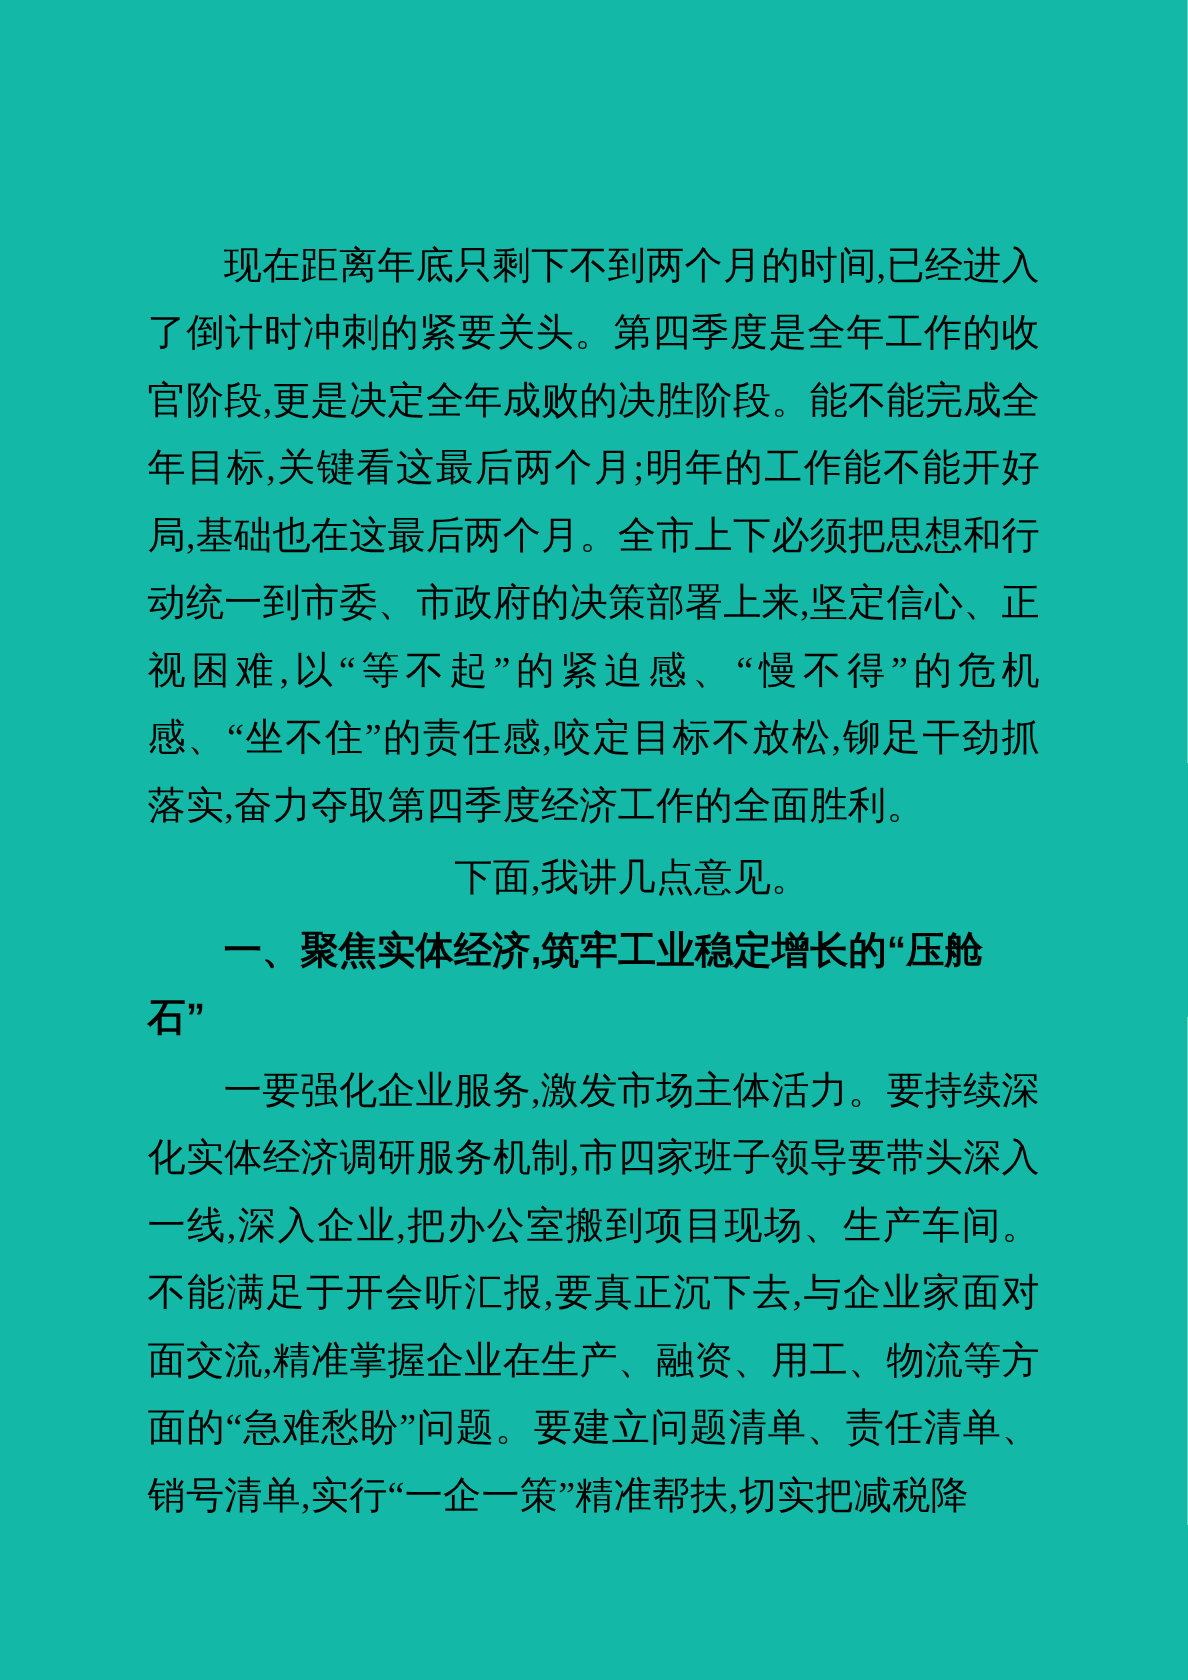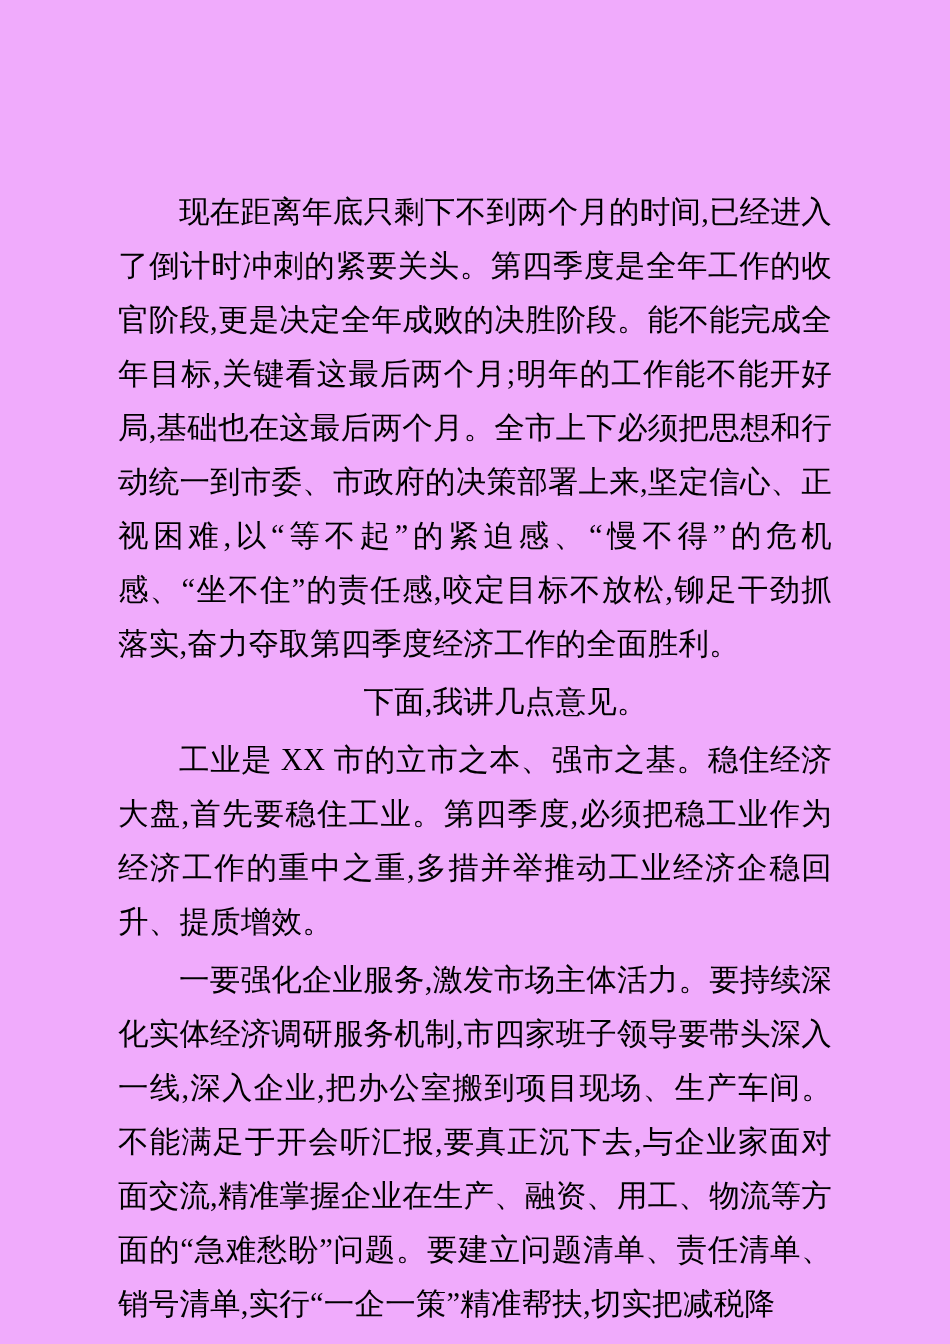--- a/index.html
+++ b/index.html
@@ -12,21 +12,21 @@
     height: 1344px;
     font-family: "Liberation Serif", "DejaVu Serif", serif;
     color: #000000;
     overflow: hidden;
   }
   .page {
     box-sizing: border-box;
     width: 950px;
     height: 1344px;
     padding: 185px 118px 0 118px;
-    background: #f0abfc;
+    background: #14b8a6;
   }
   .doc-body {
     width: 714px;
   }
   p.para {
     margin: 0 0 4px 0;
     font-size: 30.5px;
     line-height: 54px;
     text-align: justify;
     text-justify: inter-ideograph;
@@ -52,19 +52,19 @@
 </head>
 <body>
 
 <div class="page">
   <div class="doc-body">
 
     <p class="para indent">现在距离年底只剩下不到两个月的时间,已经进入了倒计时冲刺的紧要关头。第四季度是全年工作的收官阶段,更是决定全年成败的决胜阶段。能不能完成全年目标,关键看这最后两个月;明年的工作能不能开好局,基础也在这最后两个月。全市上下必须把思想和行动统一到市委、市政府的决策部署上来,坚定信心、正视困难,以“等不起”的紧迫感、“慢不得”的危机感、“坐不住”的责任感,咬定目标不放松,铆足干劲抓落实,奋力夺取第四季度经济工作的全面胜利。</p>
 
     <p class="para indent short">下面,我讲几点意见。</p>
 
+    <p class="heading">一、聚焦实体经济,筑牢工业稳定增长的“压舱石”</p>
 
-    <p class="para indent">工业是 XX 市的立市之本、强市之基。稳住经济大盘,首先要稳住工业。第四季度,必须把稳工业作为经济工作的重中之重,多措并举推动工业经济企稳回升、提质增效。</p>
 
     <p class="para indent">一要强化企业服务,激发市场主体活力。要持续深化实体经济调研服务机制,市四家班子领导要带头深入一线,深入企业,把办公室搬到项目现场、生产车间。不能满足于开会听汇报,要真正沉下去,与企业家面对面交流,精准掌握企业在生产、融资、用工、物流等方面的“急难愁盼”问题。要建立问题清单、责任清单、销号清单,实行“一企一策”精准帮扶,切实把减税降</p>
 
   </div>
 </div>
 
 </body></html>

